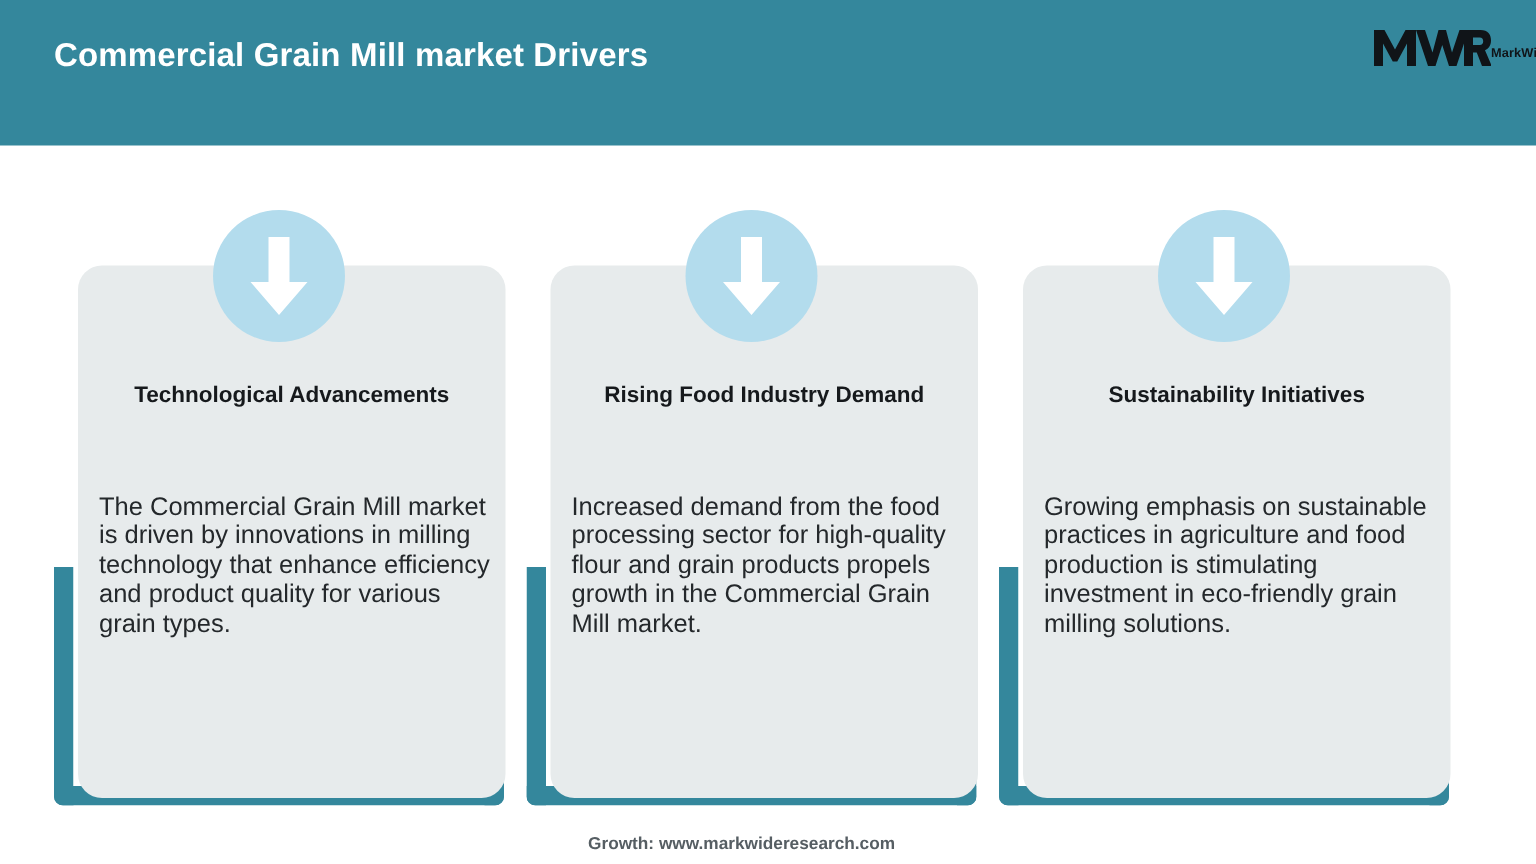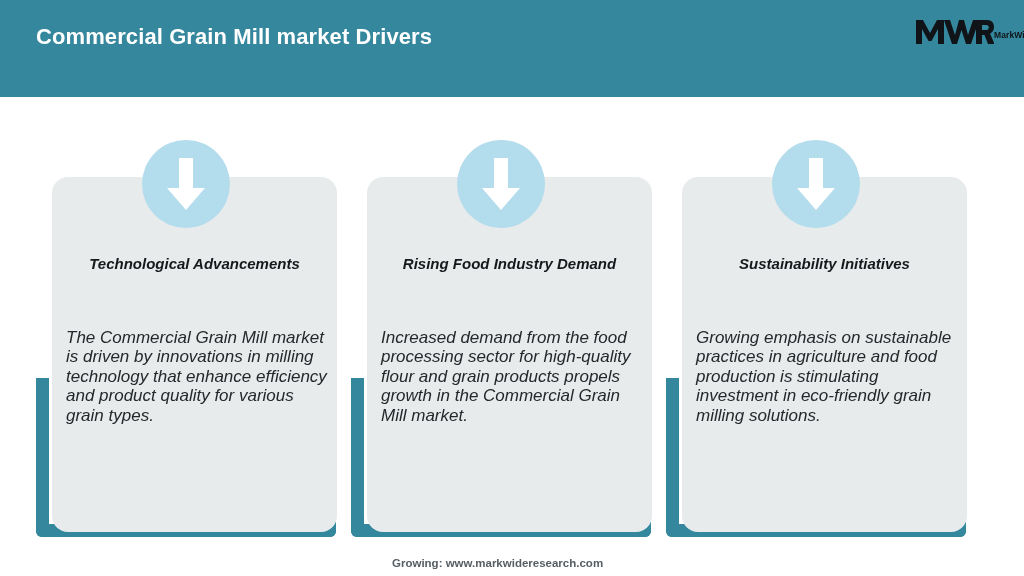--- a/index.html
+++ b/index.html
@@ -70,21 +70,20 @@
     white-space: nowrap;
   }
 
   
   .cards {
     position: absolute;
     left: 0;
     top: 97px;
     width: 812px;
     height: 440px;
-    font-style: italic;
   }
 
   .card-wrap {
     position: absolute;
     top: 0;
     width: 300px;
     height: 440px;
   }
   .card-wrap.c1 { left: 36px; }
   .card-wrap.c2 { left: 351px; }
@@ -236,15 +235,15 @@
         <span>
           <svg width="42" height="56" viewBox="0 0 42 56" xmlns="http://www.w3.org/2000/svg" aria-hidden="true">
             <path d="M14 2 L28 2 L28 32 L40 32 L21 54 L2 32 L14 32 Z" fill="#ffffff"></path>
           </svg>
         </span>
       </div>
     </div>
 
   </div>
 
-  <div class="source-text">Growing: www.markwideresearch.com</div>
+  <div class="source-text">Growth: www.markwideresearch.com</div>
 
 </div>
 
 </body></html>

